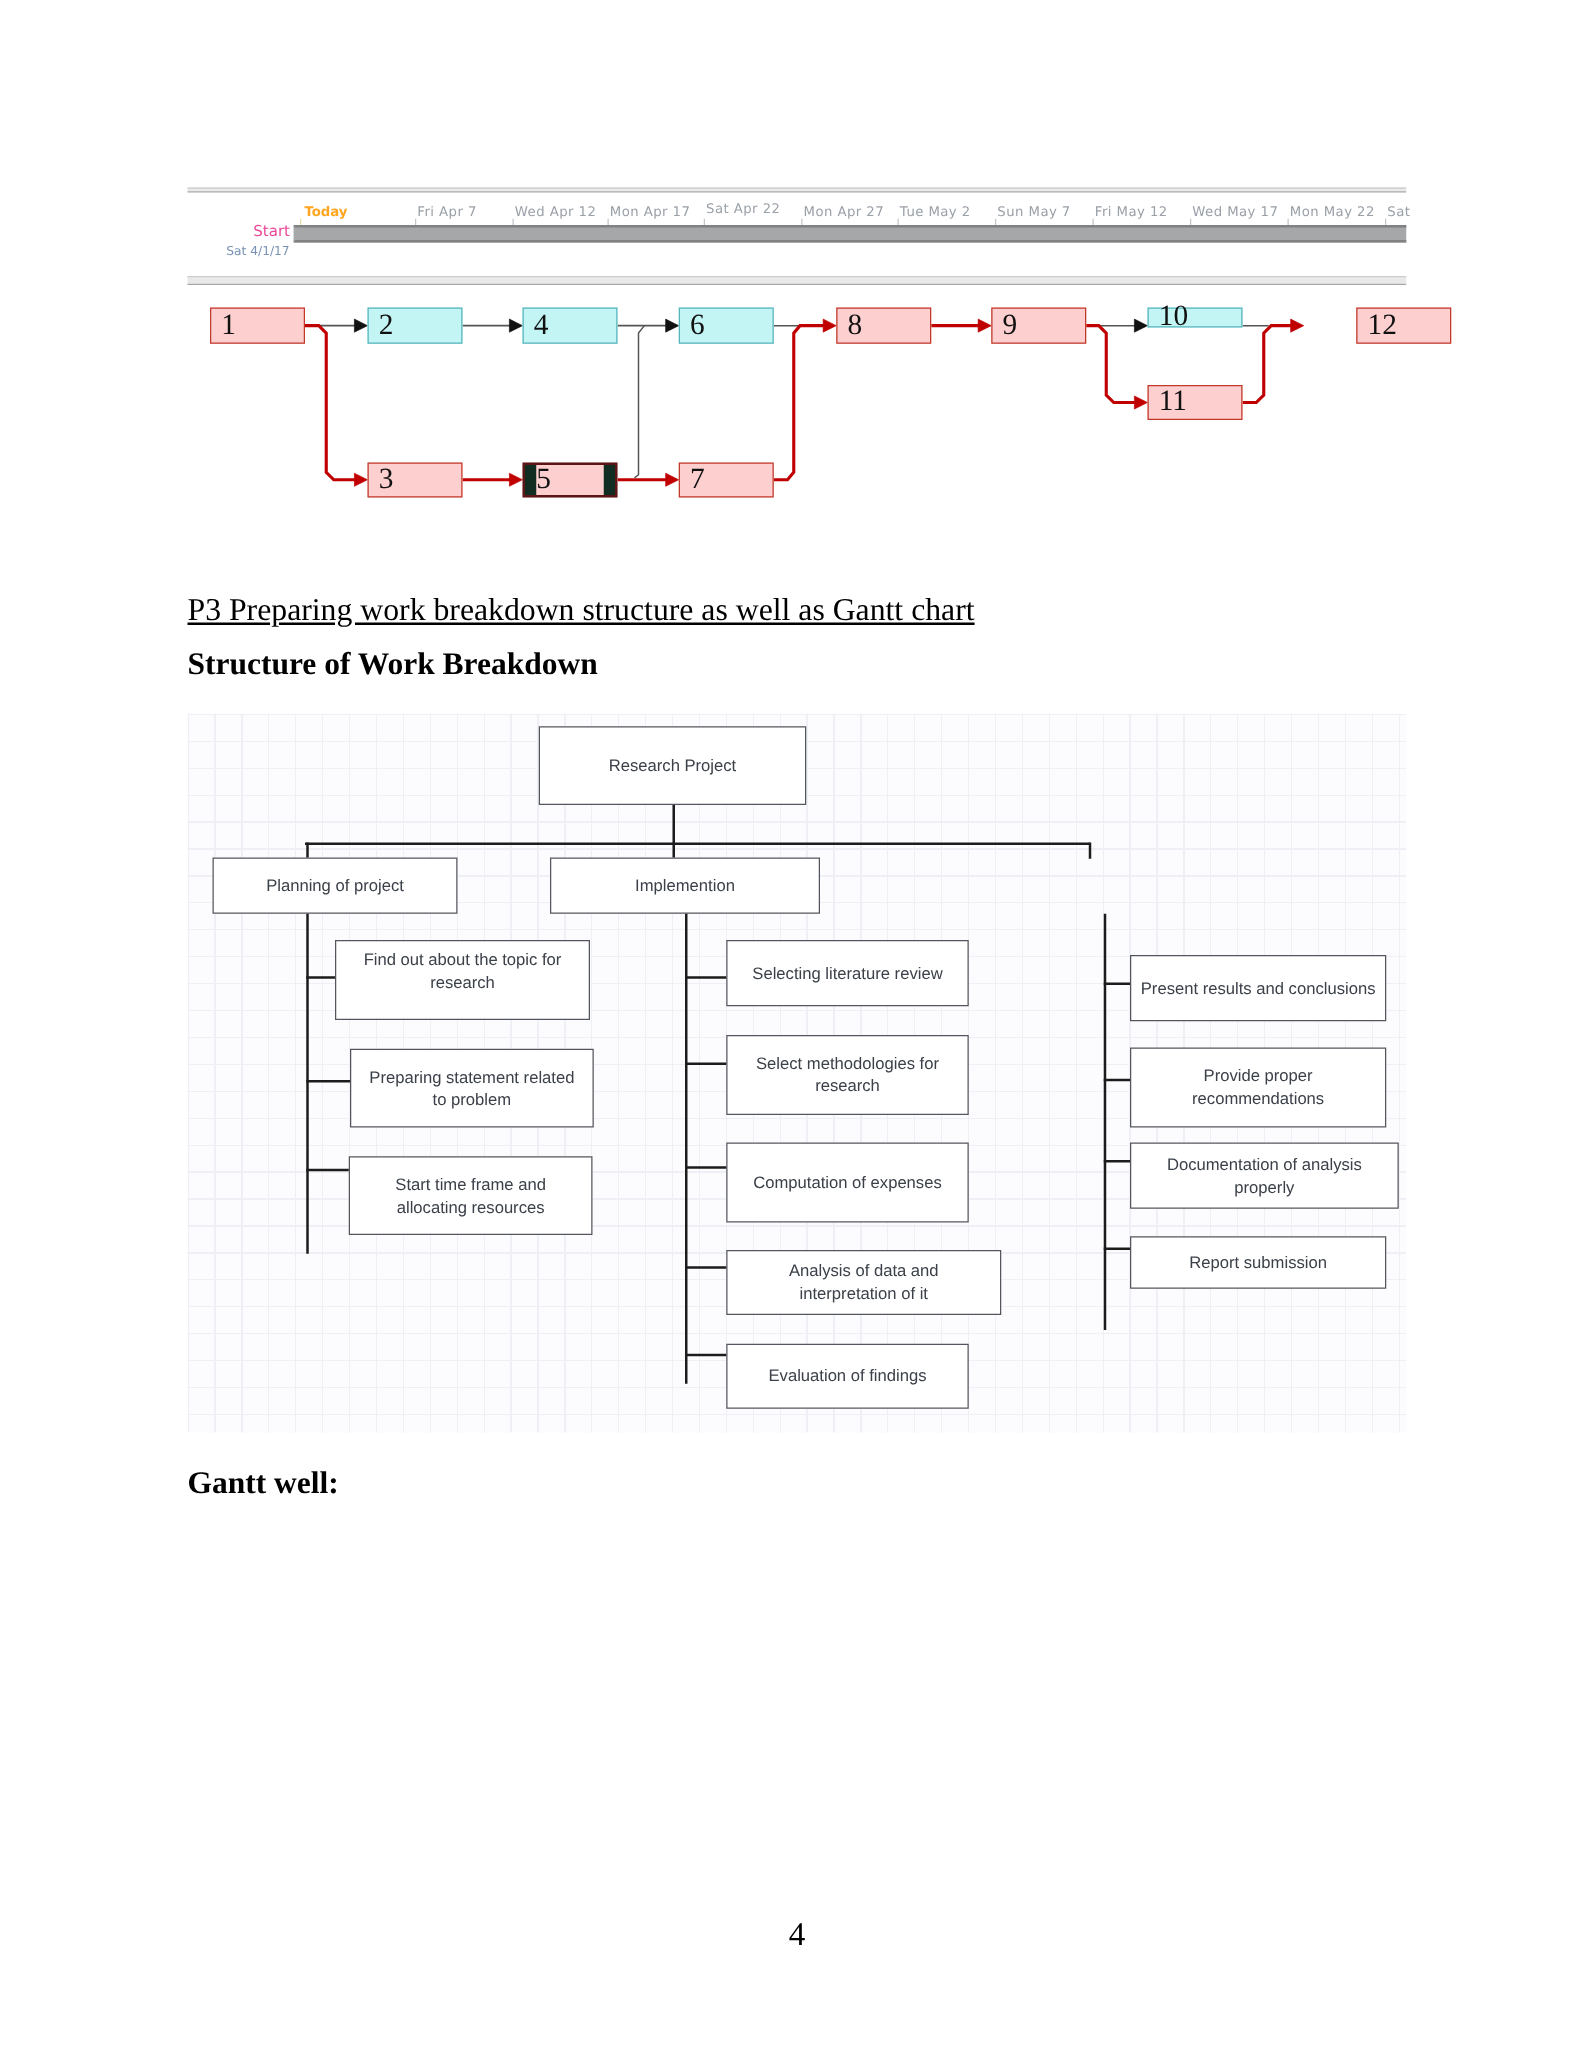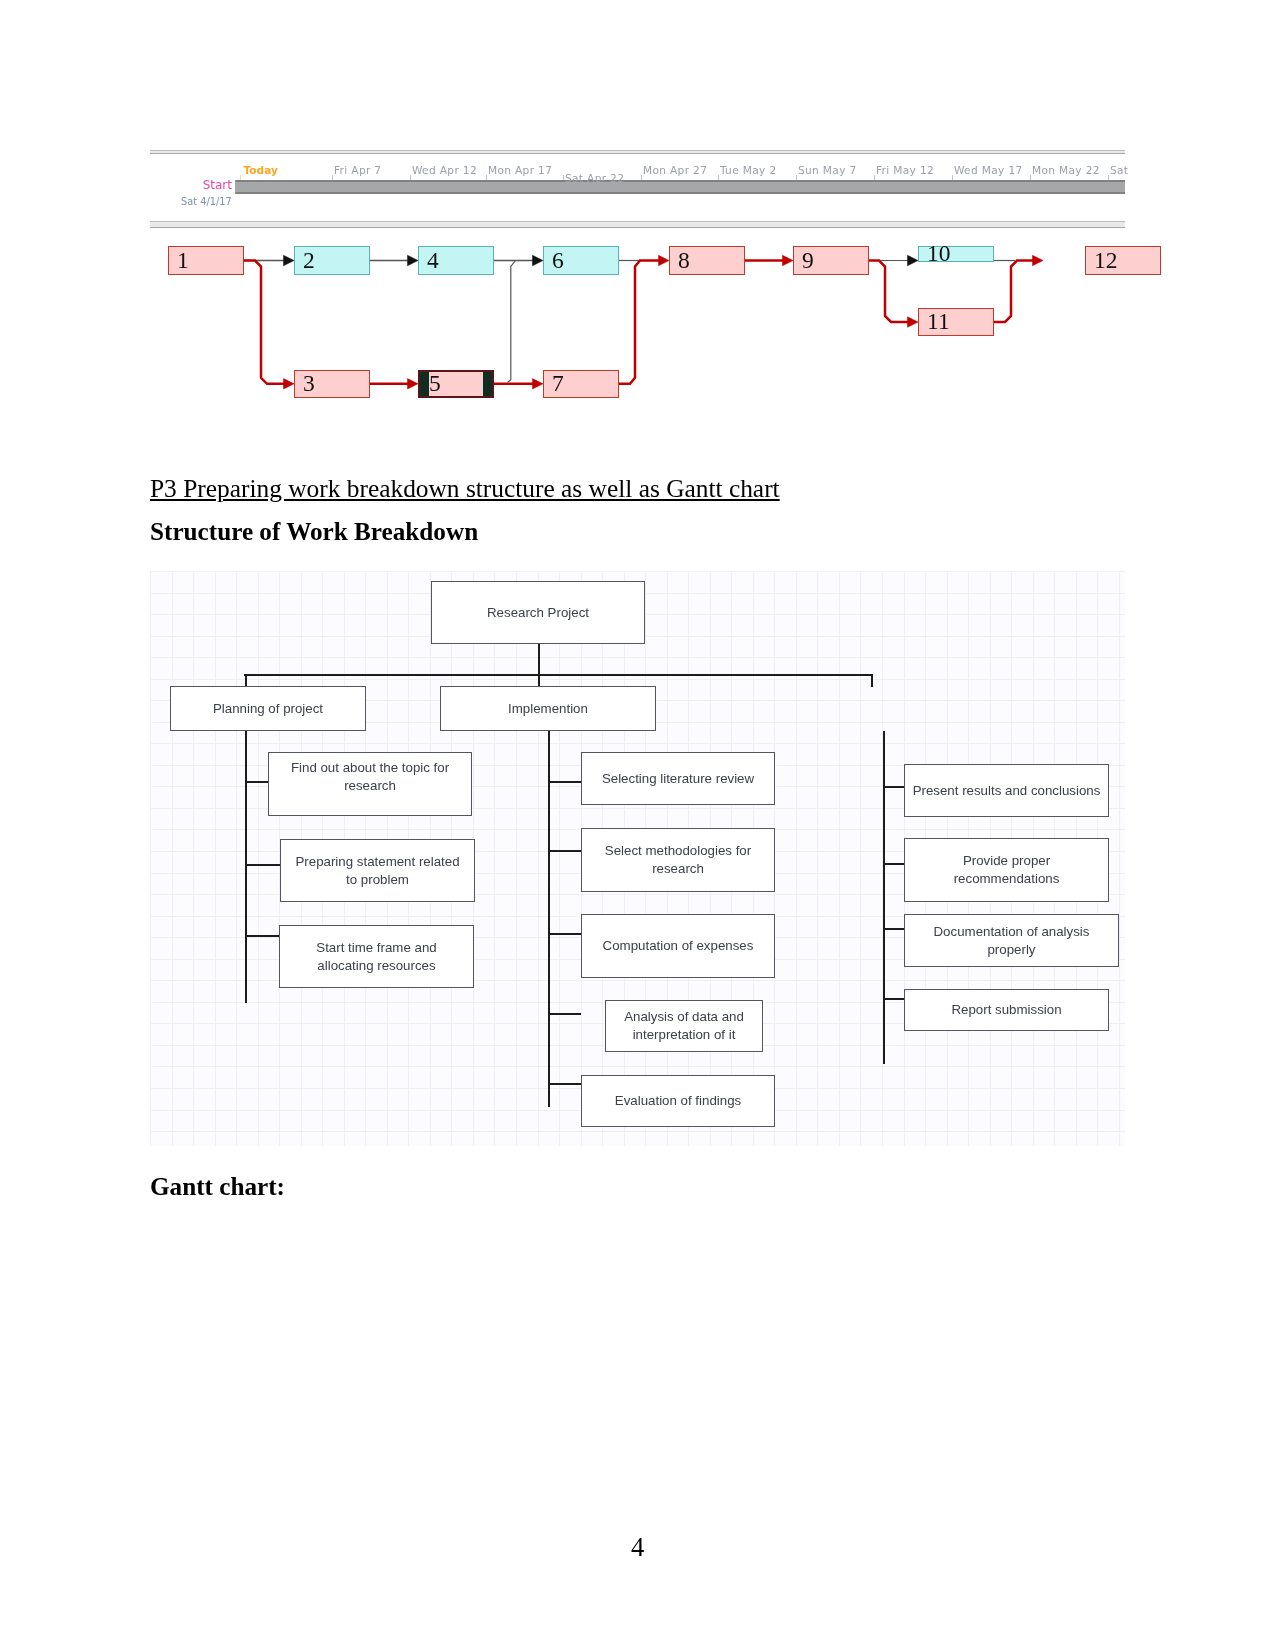--- a/index.html
+++ b/index.html
@@ -73,21 +73,21 @@
       <div class="tl-bar" style="left:85.2px;top:31px;width:889.8px;"></div>
     <div class="tick today" style="left: 89.9px; top: 26px; height: 5px;"></div>
         <div class="tlab today" style="left: 93.5px; top: 14.8px;">Today</div>
         <div class="tick" style="left: 182.4px; top: 26px; height: 5px;"></div>
         <div class="tlab" style="left: 183.9px; top: 14.8px;">Fri Apr 7</div>
         <div class="tick" style="left: 260.4px; top: 26px; height: 5px;"></div>
         <div class="tlab" style="left: 261.9px; top: 14.8px;">Wed Apr 12</div>
         <div class="tick" style="left: 336.4px; top: 26px; height: 5px;"></div>
         <div class="tlab" style="left: 337.9px; top: 14.8px;">Mon Apr 17</div>
         <div class="tick" style="left: 413.4px; top: 26px; height: 5px;"></div>
-        <div class="tlab" style="left: 414.9px; top: 23px; text-align: right;">Sat Apr 22</div>
+        <div class="tlab" style="left: 414.9px; top: 12px; text-align: right;">Sat Apr 22</div>
         <div class="tick" style="left: 491.4px; top: 26px; height: 5px;"></div>
         <div class="tlab" style="left: 492.9px; top: 14.8px;">Mon Apr 27</div>
         <div class="tick" style="left: 568.4px; top: 26px; height: 5px;"></div>
         <div class="tlab" style="left: 569.9px; top: 14.8px;">Tue May 2</div>
         <div class="tick" style="left: 646.4px; top: 26px; height: 5px;"></div>
         <div class="tlab" style="left: 647.9px; top: 14.8px;">Sun May 7</div>
         <div class="tick" style="left: 724.4px; top: 26px; height: 5px;"></div>
         <div class="tlab" style="left: 725.9px; top: 14.8px;">Fri May 12</div>
         <div class="tick" style="left: 802.4px; top: 26px; height: 5px;"></div>
         <div class="tlab" style="left: 803.9px; top: 14.8px;">Wed May 17</div>
@@ -209,21 +209,21 @@
         </div>
         <div class="wline" style="left: 397.5px; top: 210px; width: 33.5px; height: 2.2px;"></div>
         <div class="wbox" style="left: 431px; top: 257px; width: 194px; height: 64px; justify-content: center;">
           <span style="display: block; width: 148px;">Select methodologies for research</span>
         </div>
         <div class="wline" style="left: 397.5px; top: 279px; width: 33.5px; height: 2.2px;"></div>
         <div class="wbox" style="left: 431px; top: 343px; width: 194px; height: 64px;">
           <span style="display: block; width: 190px;">Computation of expenses</span>
         </div>
         <div class="wline" style="left: 397.5px; top: 361.5px; width: 33.5px; height: 2.2px;"></div>
-        <div class="wbox" style="left: 431px; top: 429px; width: 158px; height: 52px; margin-left: 24px;">
+        <div class="wbox" style="left: 431px; top: 429px; width: 220px; height: 52px;">
           <span style="display: block; width: 130px;">Analysis of data and interpretation of it</span>
         </div>
         <div class="wline" style="left: 397.5px; top: 442px; width: 33.5px; height: 2.2px;"></div>
         <div class="wbox" style="left: 431px; top: 504px; width: 194px; height: 52px;">
           <span style="display: block; width: 190px;">Evaluation of findings</span>
         </div>
         <div class="wline" style="left: 397.5px; top: 512px; width: 33.5px; height: 2.2px;"></div>
         <div class="wline" style="left: 720.5px; top: 102.5px; width: 2.2px; height: 13.5px;"></div>
         <div class="wline" style="left: 732.5px; top: 160px; width: 2.2px; height: 333px;"></div>
         <div class="wbox" style="left: 754px; top: 193px; width: 205px; height: 53px;">
@@ -238,16 +238,16 @@
           <span style="display: block; width: 170px;">Documentation of analysis properly</span>
         </div>
         <div class="wline" style="left: 732.5px; top: 357px; width: 21.5px; height: 2.2px;"></div>
         <div class="wbox" style="left: 754px; top: 418px; width: 205px; height: 42px;">
           <span style="display: block; width: 200px;">Report submission</span>
         </div>
         <div class="wline" style="left: 732.5px; top: 427px; width: 21.5px; height: 2.2px;"></div>
       </div>
   </div>
 
-  <div class="h-bold" style="left:150px;top:1173px;">Gantt chart:</div>
+  <div class="h-bold" style="left:150px;top:1173px;">Gantt well:</div>
 
   <div class="pagenum" style="left:631px;top:1534px;">4</div>
 </div>
 
 </body></html>

